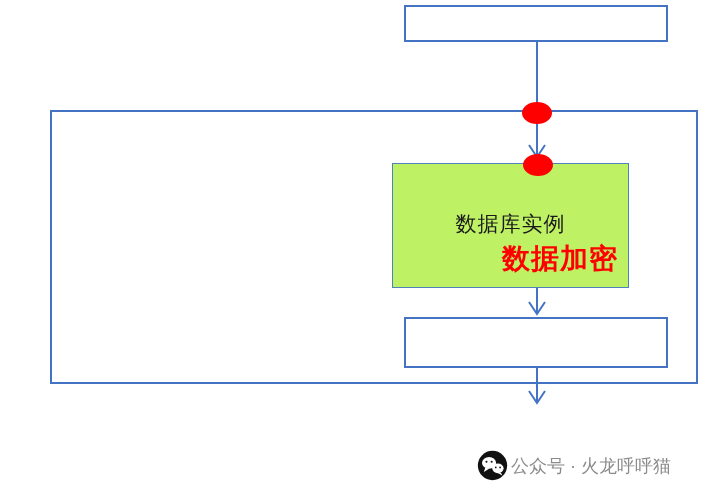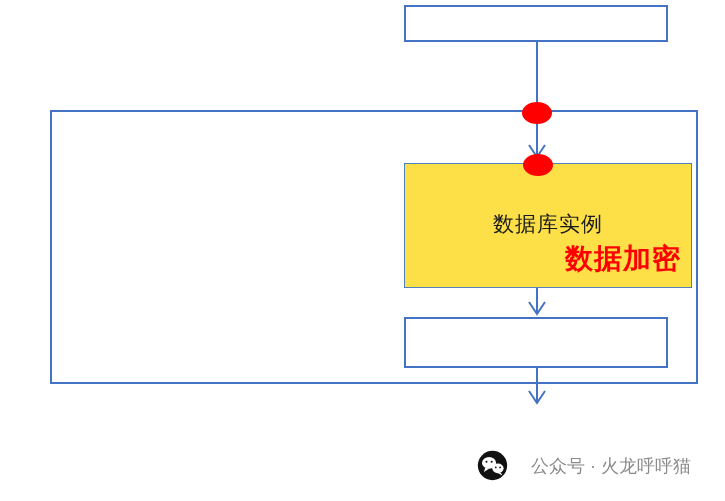--- a/index.html
+++ b/index.html
@@ -20,23 +20,23 @@
     border: 2px solid #4472c4;
     background: transparent;
     box-sizing: border-box;
   }
   .top-box    { left: 404px; top: 5px;   width: 264px; height: 37px; }
   .outer-box  { left: 50px;  top: 110px; width: 648px; height: 274px; }
   .bottom-box { left: 404px; top: 317px; width: 264px; height: 51px; }
 
   .green-box {
     position: absolute;
-    left: 404px; top: 163px;
-    width: 288px; height: 125px;
-    background: #fde047;
+    left: 392px; top: 163px;
+    width: 237px; height: 125px;
+    background: #bef264;
     border: 1px solid #4f81bd;
     box-sizing: border-box;
   }
   .green-title {
     position: absolute;
     top: 46px; left: 0;
     width: 100%;
     text-align: center;
     font-size: 21px;
     color: #1a1a1a;
@@ -56,21 +56,21 @@
     left: 0; top: 0;
     width: 725px; height: 501px;
     pointer-events: none;
   }
 
   .watermark {
     position: absolute;
     left: 477px; top: 450px;
     display: flex;
     align-items: center;
-    gap: 23px;
+    gap: 3px;
   }
   .wx-icon { width: 31px; height: 31px; display: block; }
   .wx-text {
     font-size: 18px;
     color: #8b8b8b;
     white-space: nowrap;
   }
 </style>
 </head>
 <body>

